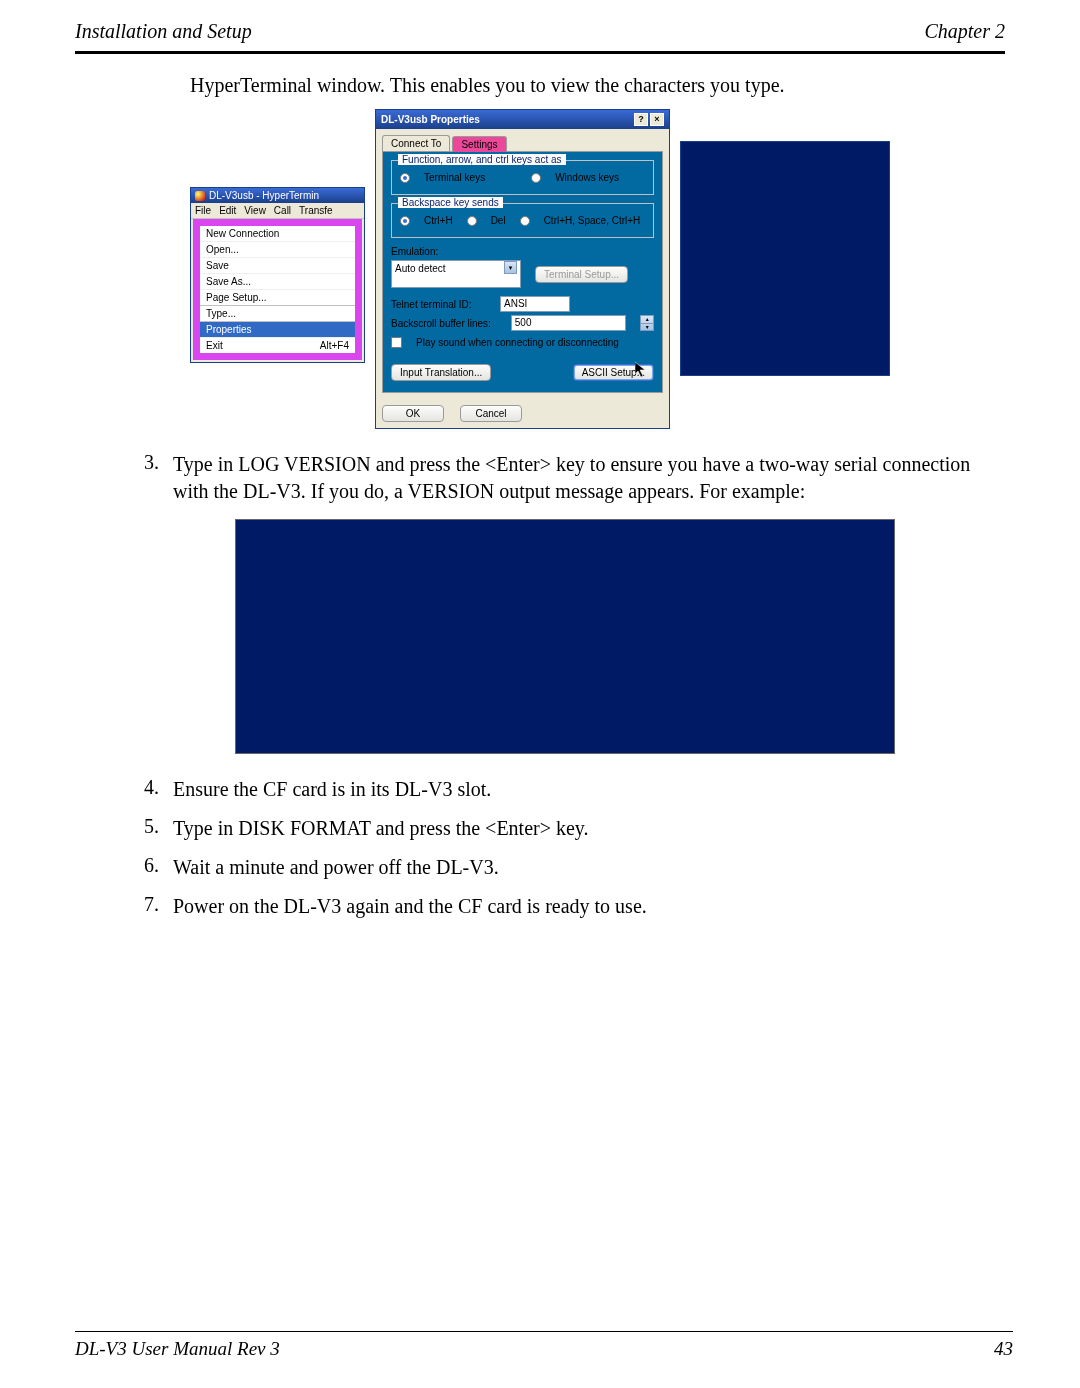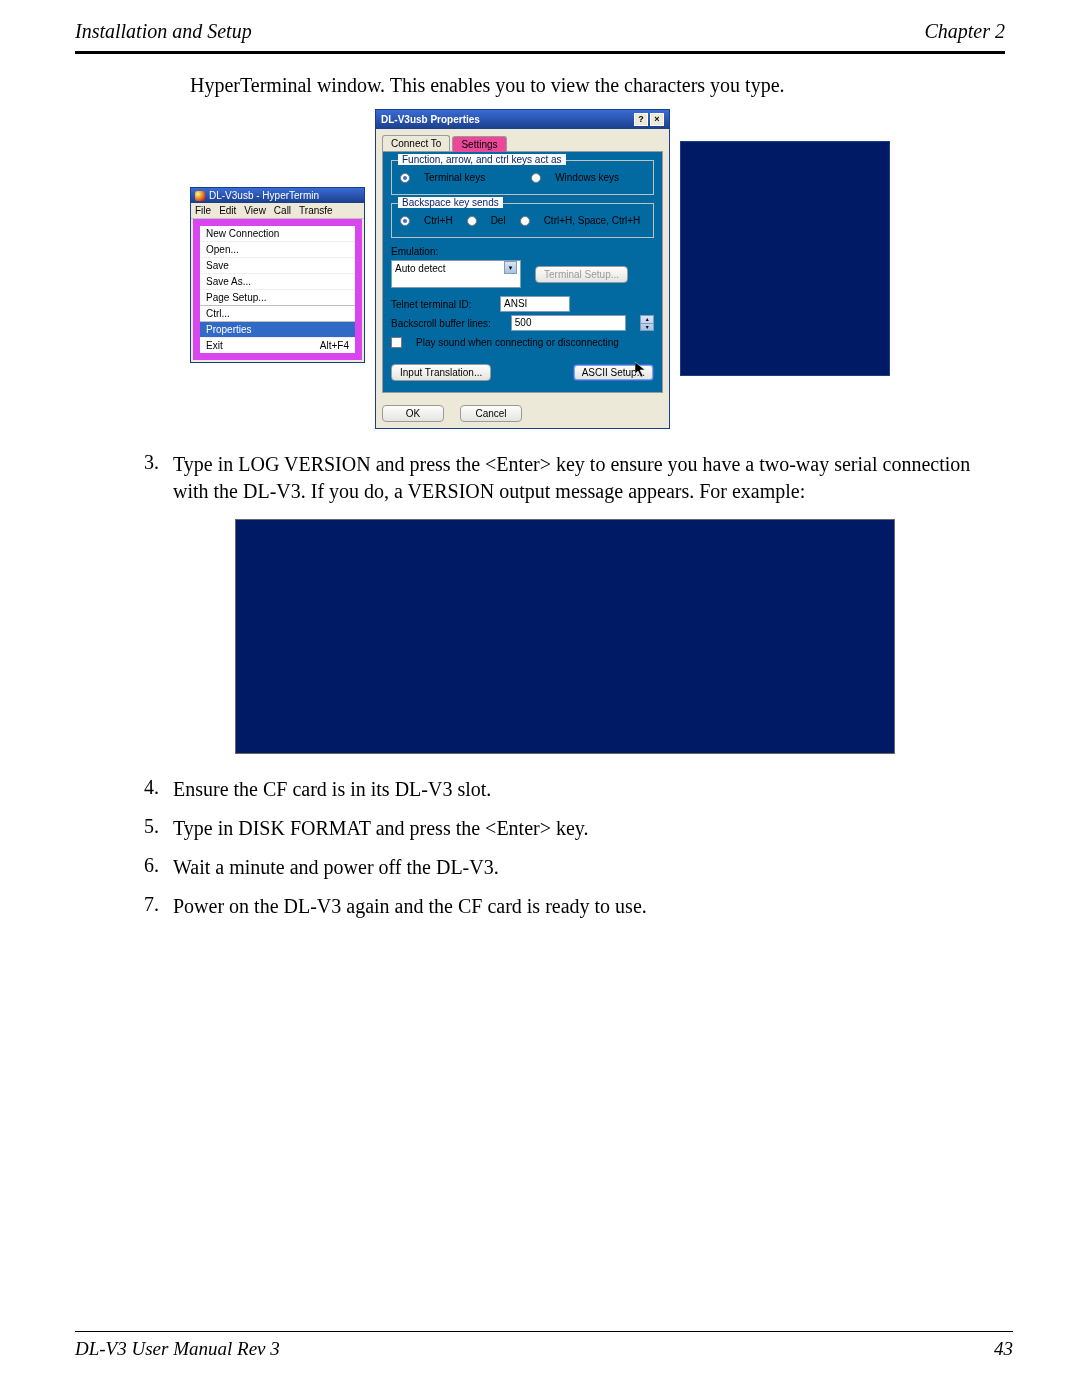--- a/index.html
+++ b/index.html
@@ -264,21 +264,21 @@
       <span>View</span>
       <span>Call</span>
       <span>Transfe</span>
     </div>
     <div class="file-menu">
       <div class="mi">New Connection</div>
       <div class="mi">Open...</div>
       <div class="mi">Save</div>
       <div class="mi">Save As...</div>
       <div class="mi" style="border-bottom:1px solid #c0c0c0">Page Setup...</div>
-      <div class="mi" style="border-bottom:1px solid #c0c0c0">Ctrl...</div>
+      <div class="mi" style="border-bottom:1px solid #c0c0c0">Type...</div>
       <div class="mi sel">Properties</div>
       <div class="mi">
         <span>Exit</span>
         <span>Alt+F4</span>
       </div>
     </div>
   </div>
 
   <div class="props-window" style="position:relative;">
     <div class="props-titlebar">

